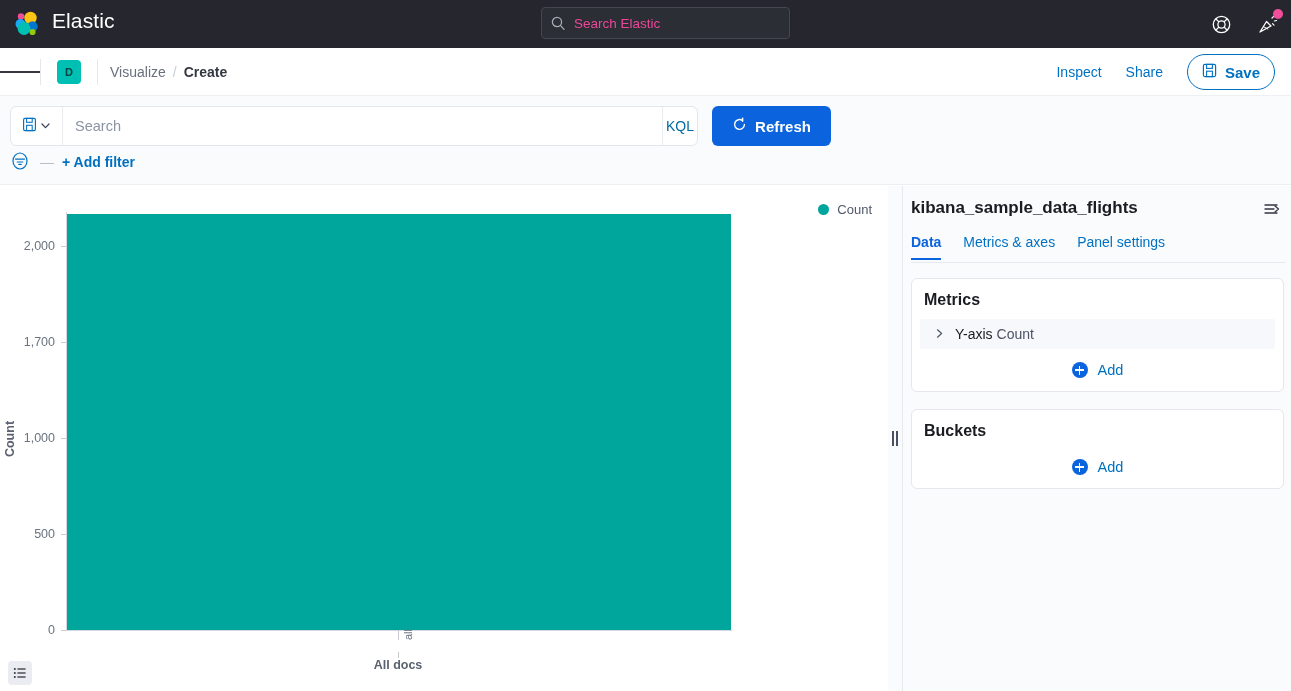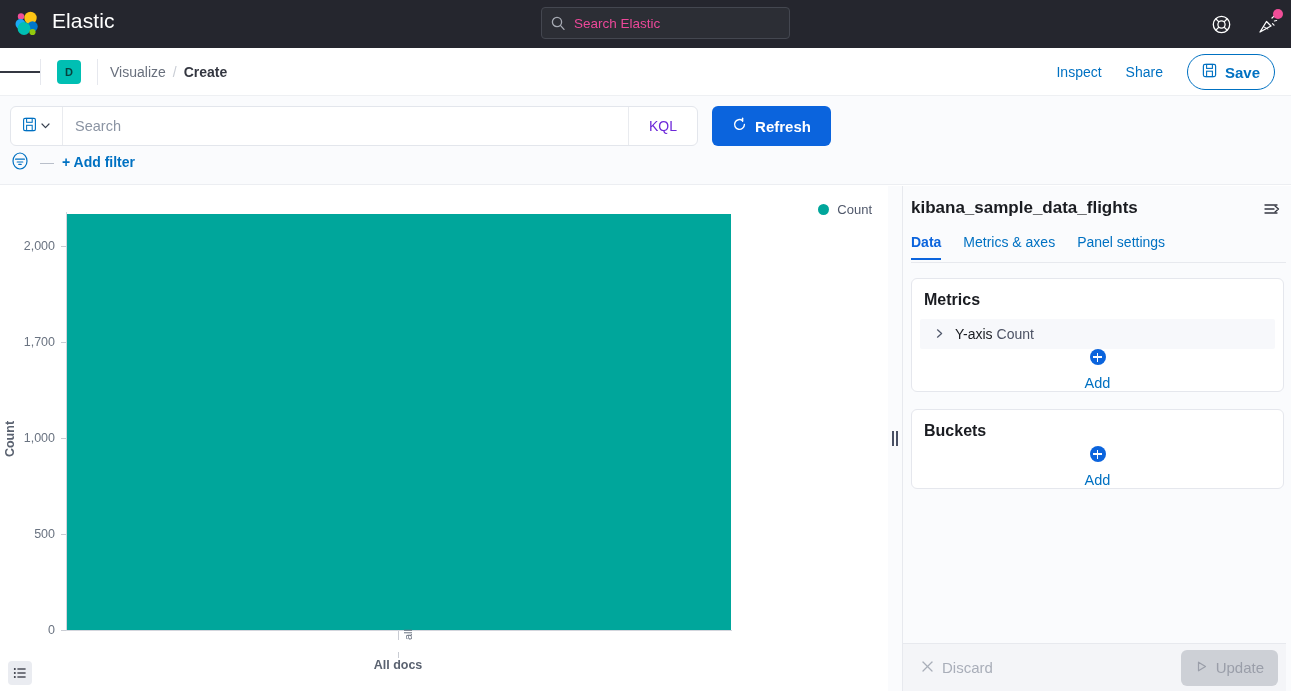--- a/index.html
+++ b/index.html
@@ -100,21 +100,21 @@
   }
   .saved-q-btn {
     width: 52px; height: 38px; display: flex; align-items: center;
     justify-content: center; gap: 3px; cursor: pointer;
     border-right: 1px solid #e9ebef;
   }
   .search-input-text {
     flex: 1; padding-left: 12px; font-size: 14.5px; color: #8b94a3;
   }
   .kql-label {
-    padding: 0 20px; font-size: 14px; color: #6d28d9; cursor: pointer;
+    padding: 0 3px; font-size: 14px; color: #0369a1; cursor: pointer;
     border-left: 1px solid #e9ebef; height: 38px; display: flex; align-items: center;
   }
   .datepicker {
     margin-left: 12px; width: 397px; height: 40px; background: #fff;
     border: 1px solid #e3e6ec; border-radius: 6px;
     display: flex; align-items: center;
   }
   .dp-cal-btn {
     width: 54px; height: 38px; display: flex; align-items: center;
     justify-content: center; gap: 3px; cursor: pointer;
@@ -214,21 +214,21 @@
   .card-title { font-size: 16px; font-weight: 700; color: #1a1c21; padding: 12px 12px 6px 12px; }
   .agg-row {
     margin: 4px 8px 0 8px; height: 30px; background: #f7f8fb;
     display: flex; align-items: center; gap: 10px; padding-left: 14px; cursor: pointer;
     border-radius: 2px;
   }
   .agg-label { font-size: 14px; color: #4c5264; }
   .agg-label b { color: #1a1c21; font-weight: 400; }
   .add-row {
     height: 42px; display: flex; align-items: center; justify-content: center;
-    gap: 10px; cursor: pointer; flex-direction: column;
+    gap: 10px; cursor: pointer;
   }
   .plus-circle {
     width: 16px; height: 16px; border-radius: 50%; background: #0b64dd;
     position: relative; flex: 0 0 16px;
   }
   .plus-circle:before, .plus-circle:after {
     content: ""; position: absolute; background: #fff;
   }
   .plus-circle:before { left: 3.5px; top: 7.2px; width: 9px; height: 1.6px; }
   .plus-circle:after { top: 3.5px; left: 7.2px; height: 9px; width: 1.6px; }
@@ -468,35 +468,16 @@
     </div>
 
     <div class="card" style="top:223px;">
       <div class="card-title">Buckets</div>
       <div class="add-row">
         <span class="plus-circle"></span>
         <span class="add-label">Add</span>
       </div>
     </div>
 
-    <div class="sp-footer">
-      <div class="discard-btn">
-        <span>
-          <svg width="13" height="13" viewBox="0 0 13 13">
-            <line x1="2" y1="2" x2="11" y2="11" stroke="#a9aeb9" stroke-width="1.3" stroke-linecap="round"></line>
-            <line x1="11" y1="2" x2="2" y2="11" stroke="#a9aeb9" stroke-width="1.3" stroke-linecap="round"></line>
-          </svg>
-        </span>
-        <span>Discard</span>
-      </div>
-      <div class="update-btn">
-        <span>
-          <svg width="13" height="13" viewBox="0 0 13 13">
-            <polygon points="3.5,2.2 10.5,6.5 3.5,10.8" fill="none" stroke="#9a9ea9" stroke-width="1.2" stroke-linejoin="round"></polygon>
-          </svg>
-        </span>
-        <span>Update</span>
-      </div>
-    </div>
   </div>
 
   <div class="scrollbar-right"></div>
 </div>
 
 </body></html>

